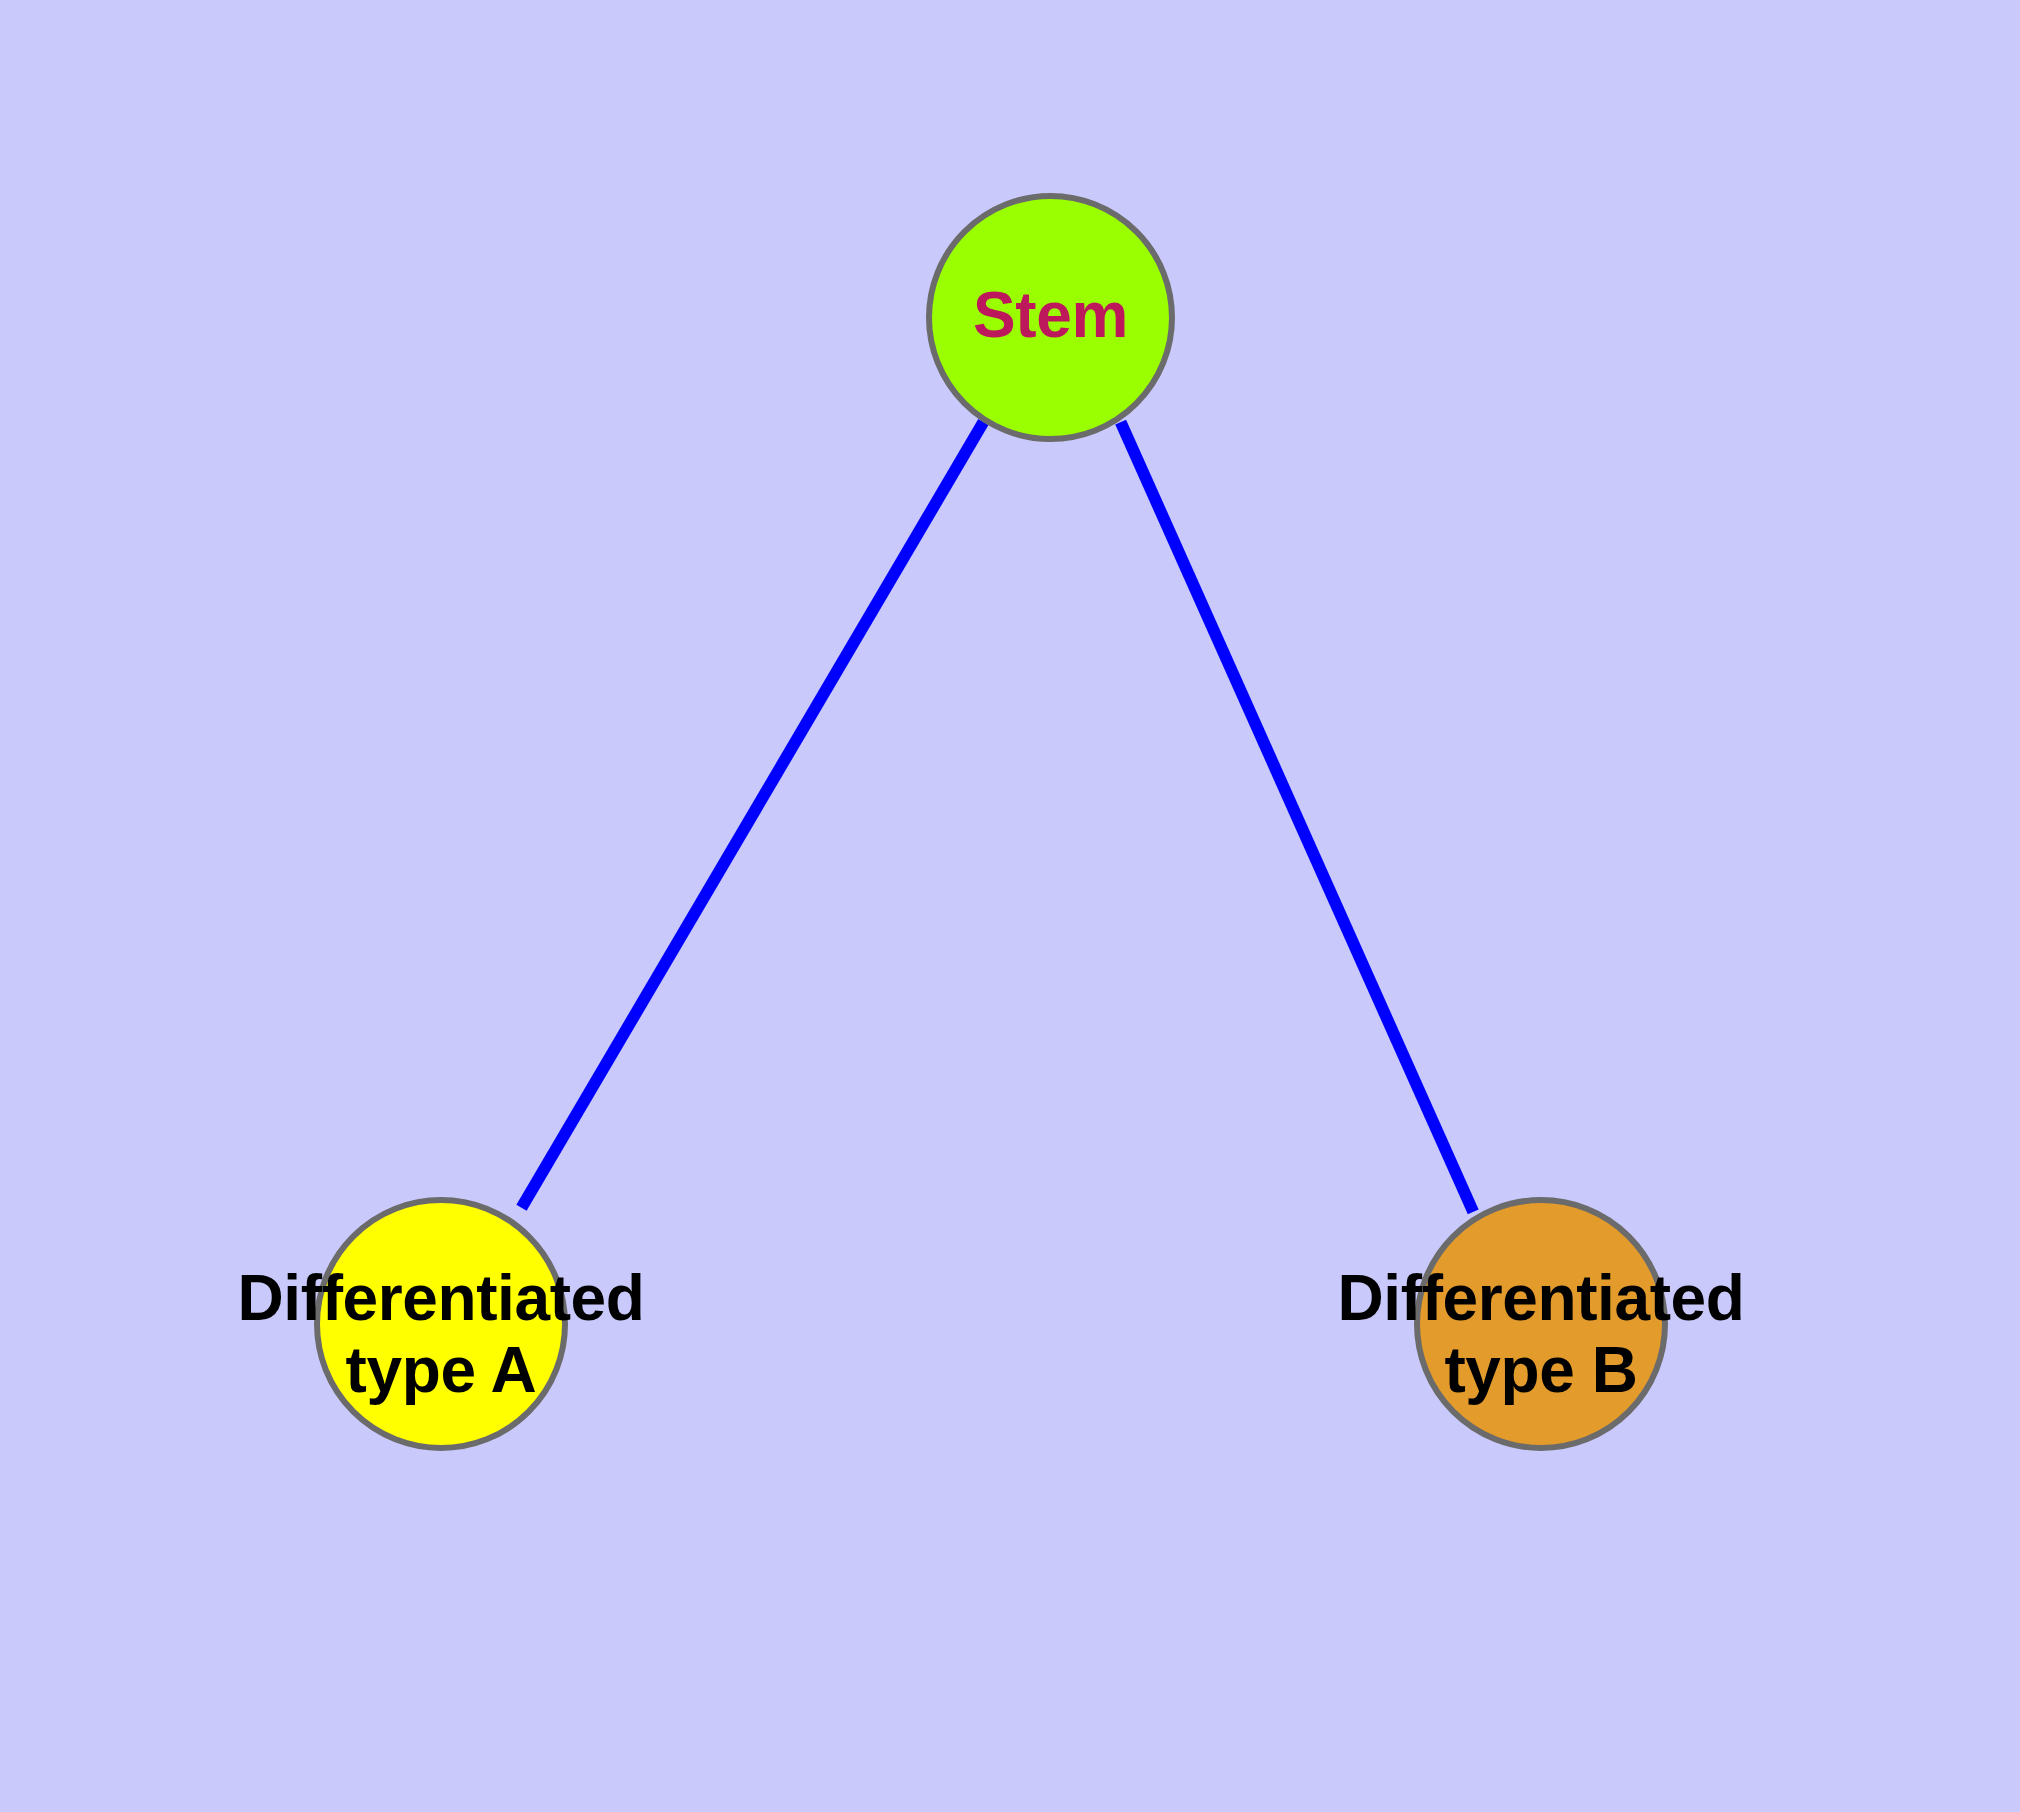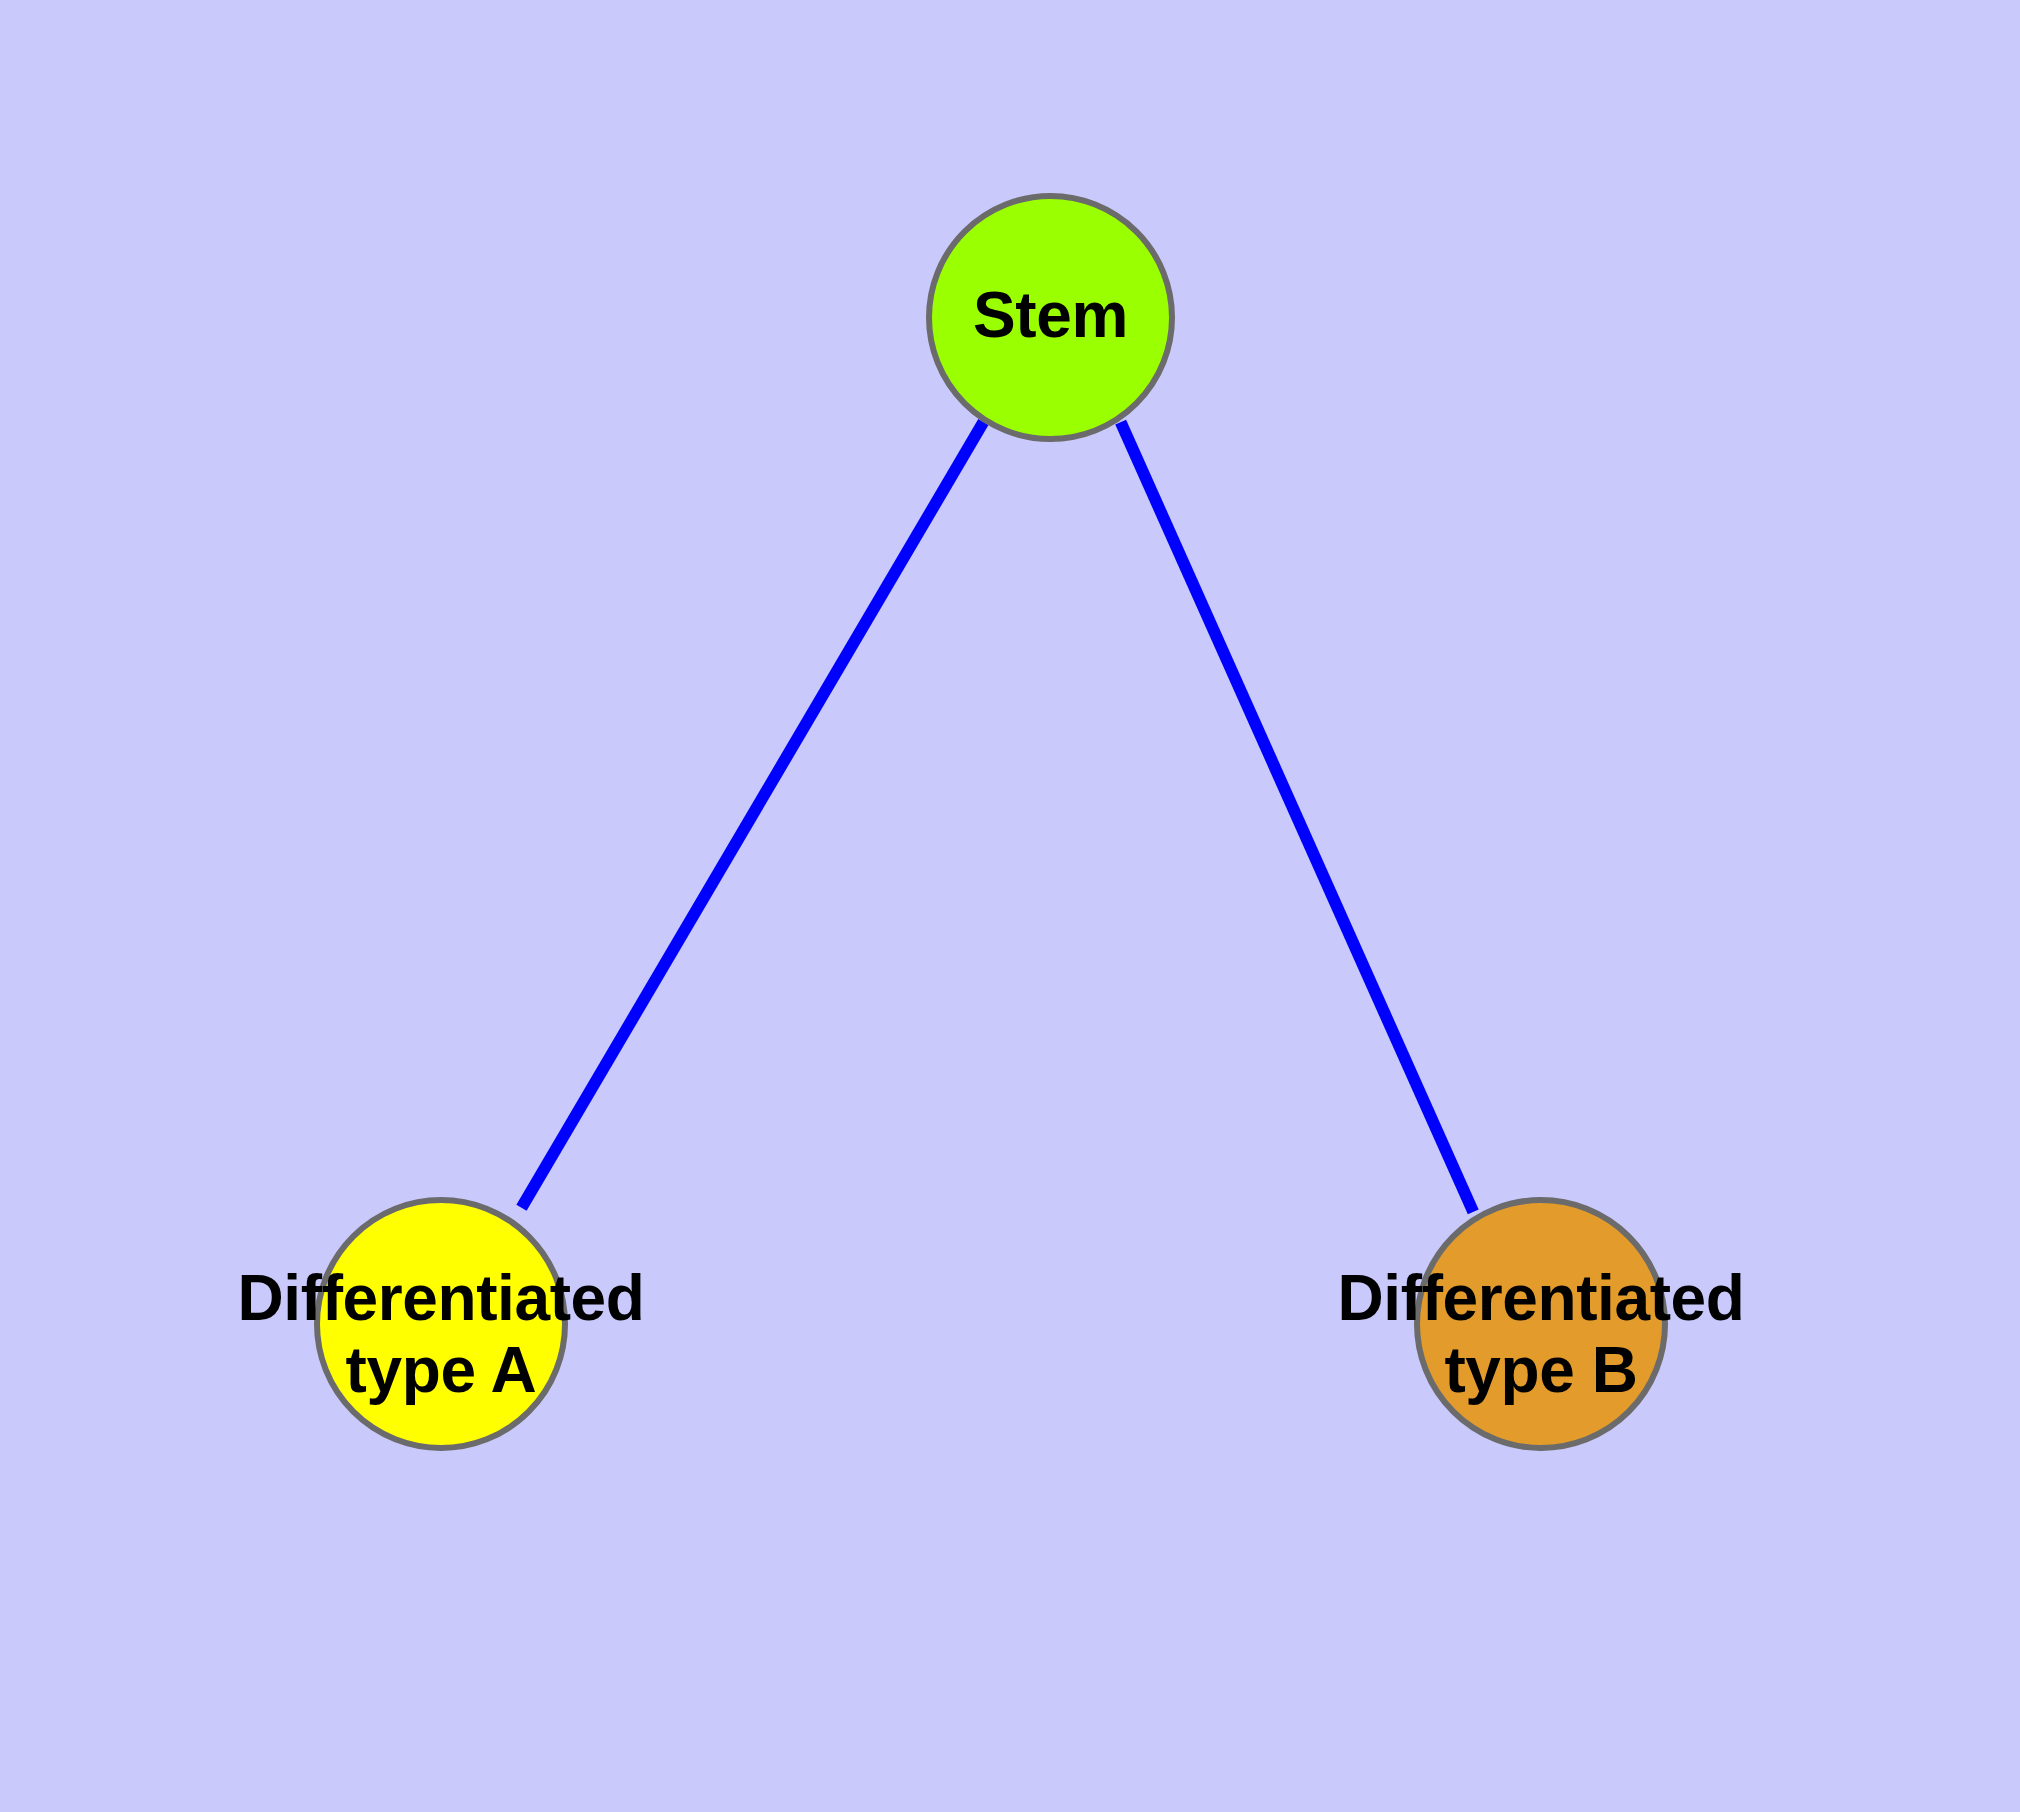--- a/index.html
+++ b/index.html
@@ -102,21 +102,21 @@
   <div class="graph-bg" style="background: rgb(201, 201, 252);"></div>
 
   <svg class="edge-layer" viewBox="0 0 2384 2138" width="2021" height="1812" xmlns="http://www.w3.org/2000/svg">
     <line id="edge-stem-diff-a" x1="1160" y1="498" x2="615" y2="1425" stroke="#0000FF" stroke-width="14" stroke-linecap="butt"></line>
     <line id="edge-stem-diff-b" x1="1322" y1="498" x2="1738" y2="1430" stroke="#0000FF" stroke-width="14" stroke-linecap="butt"></line>
   </svg>
 
   <div class="node-layer">
 
     <div class="node" id="node-stem" style="left: 926px; top: 193px; width: 249px; height: 249px; background: rgb(154, 255, 0); border-color: rgb(107, 107, 107); border-width: 6px;"></div>
-    <div class="node-label" id="label-stem" style="color: #000000;">Stem</div>
+    <div class="node-label" id="label-stem" style="color: #be185d;">Stem</div>
 
     <div class="node" id="node-diff-a" style="left: 314px; top: 1197px; width: 254px; height: 254px; background: rgb(255, 255, 0); border-color: rgb(107, 107, 107); border-width: 6px;"></div>
     <div class="node-label" id="label-diff-a" style="color: rgb(0, 0, 0);">Differentiated
 type A</div>
 
     <div class="node" id="node-diff-b" style="left: 1414px; top: 1197px; width: 254px; height: 254px; background: rgb(227, 155, 43); border-color: rgb(107, 107, 107); border-width: 6px;"></div>
     <div class="node-label" id="label-diff-b" style="color: rgb(0, 0, 0);">Differentiated
 type B</div>
 
   </div>

